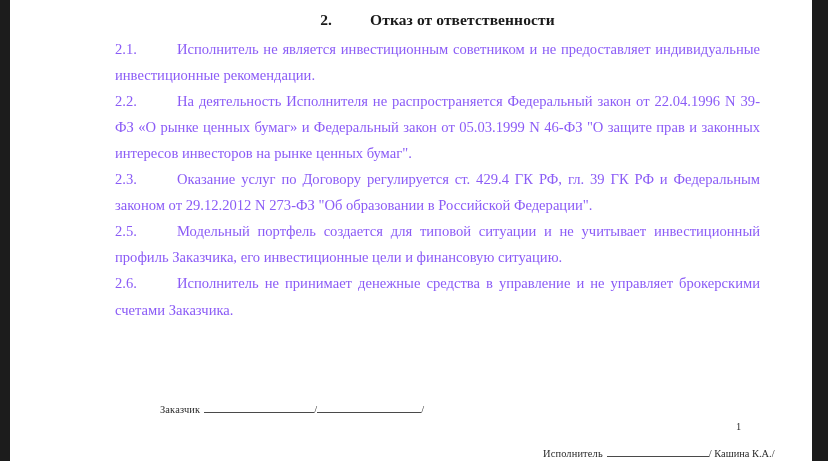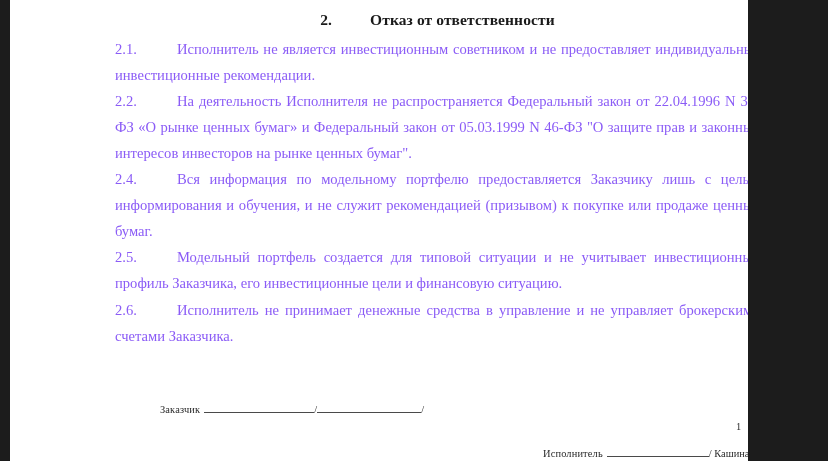--- a/index.html
+++ b/index.html
@@ -12,21 +12,21 @@
     width: 828px;
     height: 461px;
     overflow: hidden;
     font-family: "Liberation Serif", "DejaVu Serif", serif;
   }
 
   #page {
     position: absolute;
     left: 10px;
     top: 0;
-    width: 738px;
+    width: 802px;
     height: 461px;
     background: #ffffff;
     box-sizing: border-box;
     overflow: hidden;
   }
 
   .band {
     position: absolute;
     top: 0;
     height: 461px;
@@ -137,24 +137,24 @@
     </h1>
 
     <p class="clause clause-first">
       <span class="cnum">2.1.</span><span>Исполнитель не является инвестиционным советником и не предоставляет индивидуальные инвестиционные рекомендации.</span>
     </p>
 
     <p class="clause">
       <span class="cnum">2.2.</span><span>На деятельность Исполнителя не распространяется Федеральный закон от 22.04.1996 N 39-ФЗ «О рынке ценных бумаг» и Федеральный закон от 05.03.1999 N 46-ФЗ "О защите прав и законных интересов инвесторов на рынке ценных бумаг".</span>
     </p>
 
+    <p class="clause">
+      <span class="cnum">2.3.</span><span>Оказание услуг по Договору регулируется ст. 429.4 ГК РФ, гл. 39 ГК РФ и Федеральным законом от 29.12.2012 N 273-ФЗ "Об образовании в Российской Федерации".</span>
+    </p>
 
-    <p class="clause">
-      <span class="cnum">2.4.</span><span>Вся информация по модельному портфелю предоставляется Заказчику лишь с целью информирования и обучения, и не служит рекомендацией (призывом) к покупке или продаже ценных бумаг.</span>
-    </p>
 
     <p class="clause">
       <span class="cnum">2.5.</span><span>Модельный портфель создается для типовой ситуации и не учитывает инвестиционный профиль Заказчика, его инвестиционные цели и финансовую ситуацию.</span>
     </p>
 
     <p class="clause">
       <span class="cnum">2.6.</span><span>Исполнитель не принимает денежные средства в управление и не управляет брокерскими счетами Заказчика.</span>
     </p>
 
   </div>

